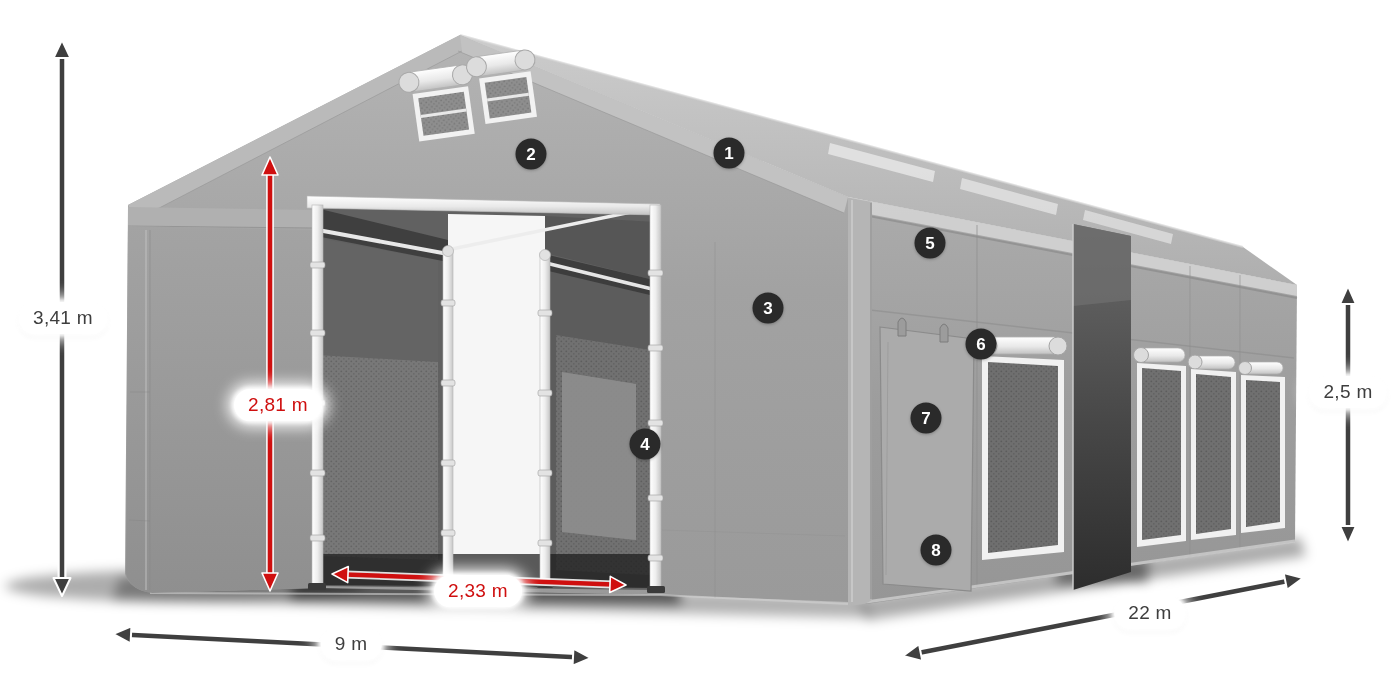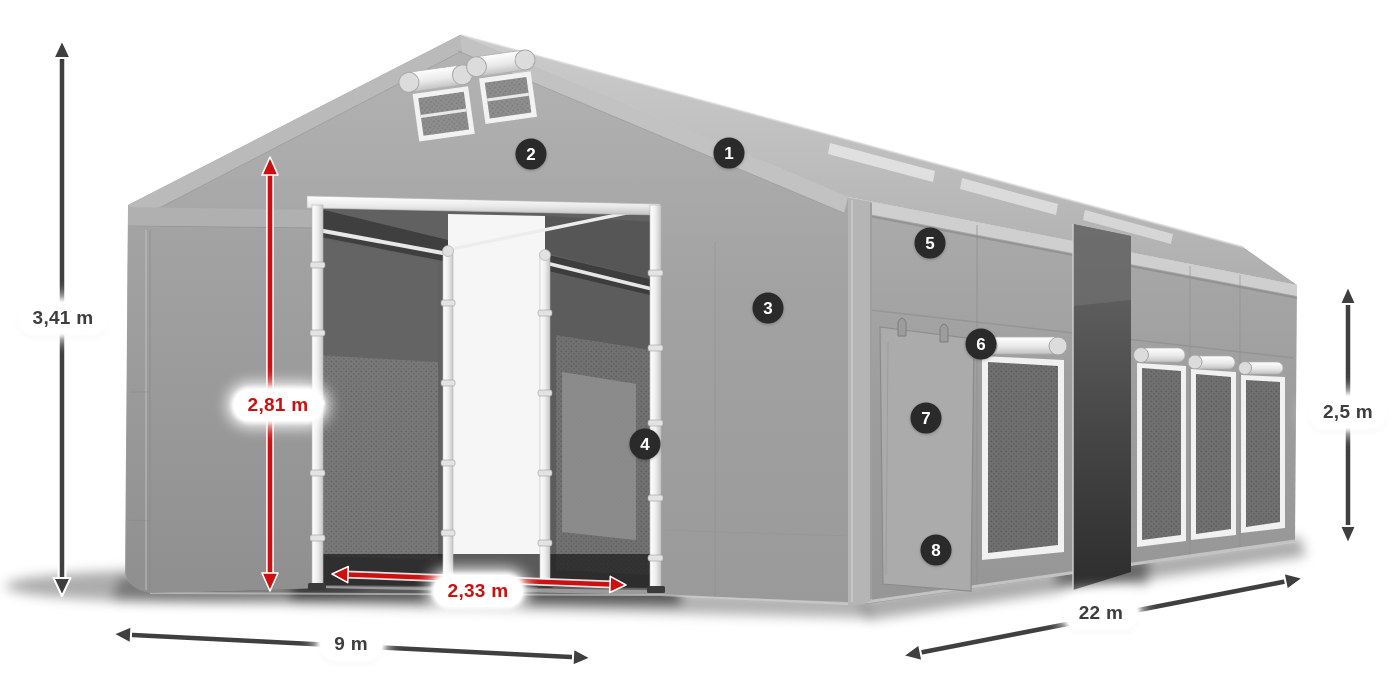--- a/index.html
+++ b/index.html
@@ -4,21 +4,21 @@
 <style>
   html,body{margin:0;padding:0;background:#ffffff;}
   .stage{
     position:relative;width:1400px;height:700px;background:#ffffff;
     overflow:hidden;font-family:"Liberation Sans",sans-serif;
   }
   .tent-svg{position:absolute;left:0;top:0;}
   .pill{
     position:absolute;transform:translate(-50%,-50%);
     background:#ffffff;border-radius:18px;padding:5px 14px;
-    font-weight:bold;font-size:19px;line-height:1.15;white-space:nowrap;
+    font-weight:normal;font-size:19px;line-height:1.15;white-space:nowrap;
     box-shadow:0 0 4px 2px #ffffff,0 0 14px 7px rgba(255,255,255,.85),0 3px 6px rgba(0,0,0,.10);
     letter-spacing:.3px;
   }
   .pill.dark{color:#3e3e3e;}
   .pill.red{color:#cf0f0f;}
   .badge{
     position:absolute;transform:translate(-50%,-50%);
     width:31px;height:31px;border-radius:50%;
     background:#2a2a2a;color:#ffffff;text-align:center;
     font-weight:bold;font-size:17px;line-height:31px;
@@ -293,22 +293,22 @@
     <line x1="1348" y1="300" x2="1348" y2="530" stroke="#3f3f3f" stroke-width="4.5"></line>
     <polygon points="1348,286 1340,304 1356,304" fill="#3f3f3f" stroke="#ffffff" stroke-width="2" stroke-linejoin="round"></polygon>
     <polygon points="1348,544 1340,526 1356,526" fill="#3f3f3f" stroke="#ffffff" stroke-width="2" stroke-linejoin="round"></polygon>
   </g>
 </svg>
 
   <div class="pill dark" style="left:63px;top:318px;">3,41 m</div>
   <div class="pill red" style="left:278px;top:377px;margin-top:28px;">2,81 m</div>
   <div class="pill red" style="left:478px;top:578px;margin-top:13px;">2,33 m</div>
   <div class="pill dark" style="left:351px;top:644px;">9 m</div>
-  <div class="pill dark" style="left:1101px;top:613px;">22 m</div>
-  <div class="pill dark" style="left:1348px;top:412px;">2,5 m</div>
+  <div class="pill dark" style="left:1150px;top:613px;">22 m</div>
+  <div class="pill dark" style="left:1348px;top:392px;">2,5 m</div>
 
   <div class="badge" style="left:729px;top:153px;">1</div>
   <div class="badge" style="left:531px;top:154px;">2</div>
   <div class="badge" style="left:768px;top:308px;">3</div>
   <div class="badge" style="left:645px;top:444px;">4</div>
   <div class="badge" style="left:930px;top:243px;">5</div>
   <div class="badge" style="left:981px;top:344px;">6</div>
   <div class="badge" style="left:926px;top:418px;">7</div>
   <div class="badge" style="left:936px;top:550px;">8</div>
 

